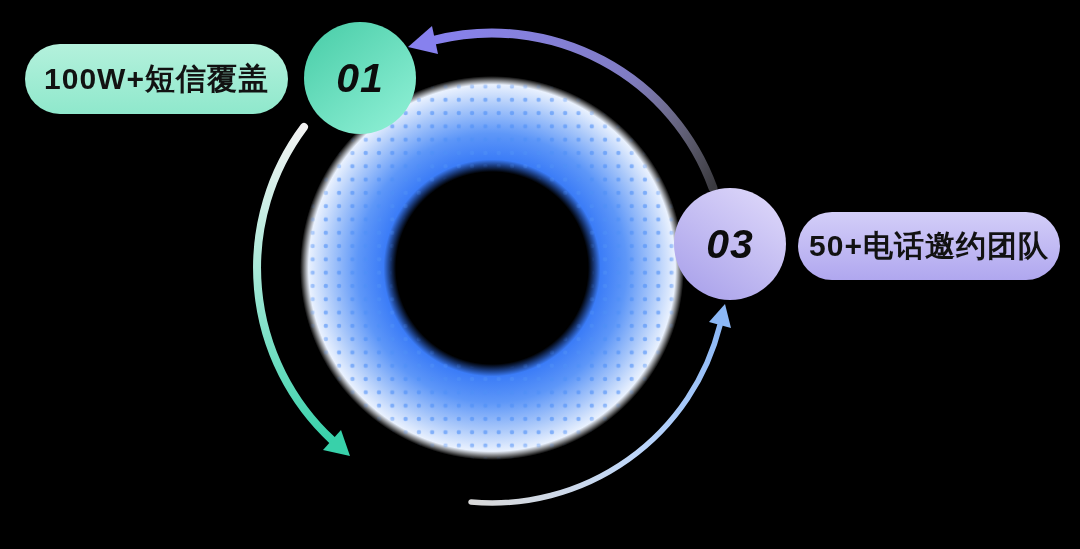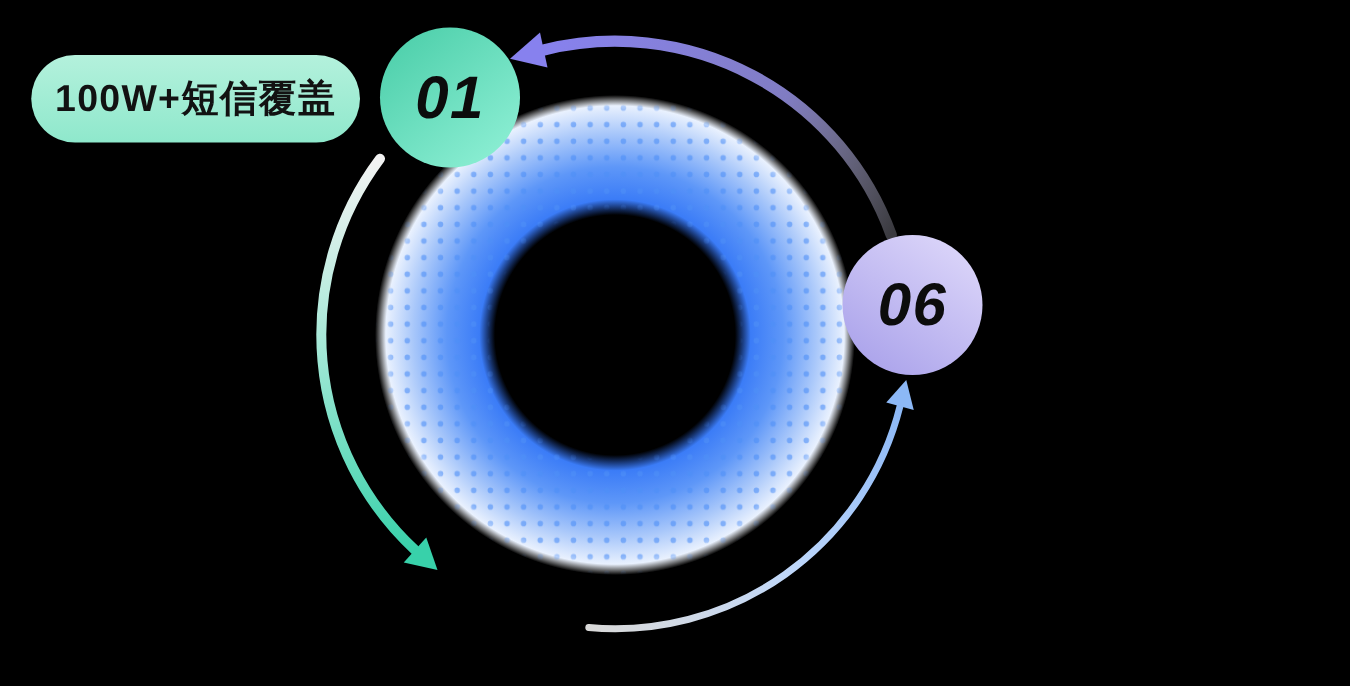--- a/index.html
+++ b/index.html
@@ -6,21 +6,21 @@
   .stage {
     position:relative; width:1080px; height:549px;
     background:#000; overflow:hidden;
     font-family:"Liberation Sans","DejaVu Sans",sans-serif;
     border-radius:28px;
   }
   .ring-svg { position:absolute; left:0; top:0; }
   .badge {
     position:absolute; border-radius:50%;
     display:flex; align-items:center; justify-content:center;
-    font-style:italic; font-weight:bold; font-size:48px; color:#0c0c0c;
+    font-style:italic; font-weight:bold; font-size:41px; color:#0c0c0c;
     letter-spacing:1px;
   }
   .badge-01 { left:304px; top:22px;  width:112px; height:112px;
     background:linear-gradient(140deg,#4bcea9 5%,#8beed3 90%); }
   .badge-02 { left:348px; top:423px; width:114px; height:114px;
     background:linear-gradient(125deg,#cfe3fc 5%,#8bbaf3 95%); }
   .badge-03 { left:674px; top:188px; width:112px; height:112px;
     background:linear-gradient(215deg,#ded8fa 5%,#a8a0ea 95%); }
   .pill {
     position:absolute; border-radius:40px;
@@ -101,17 +101,20 @@
   </svg>
 
   <div class="pill pill-01">
     <span>100W+短信覆盖</span>
   </div>
   <div class="badge badge-01">
     <span>01</span>
   </div>
 
 
+  <div class="pill pill-03">
+    <span>50+电话邀约团队</span>
+  </div>
   <div class="badge badge-03">
-    <span>06</span>
+    <span>03</span>
   </div>
 
 </div>
 
 </body></html>

